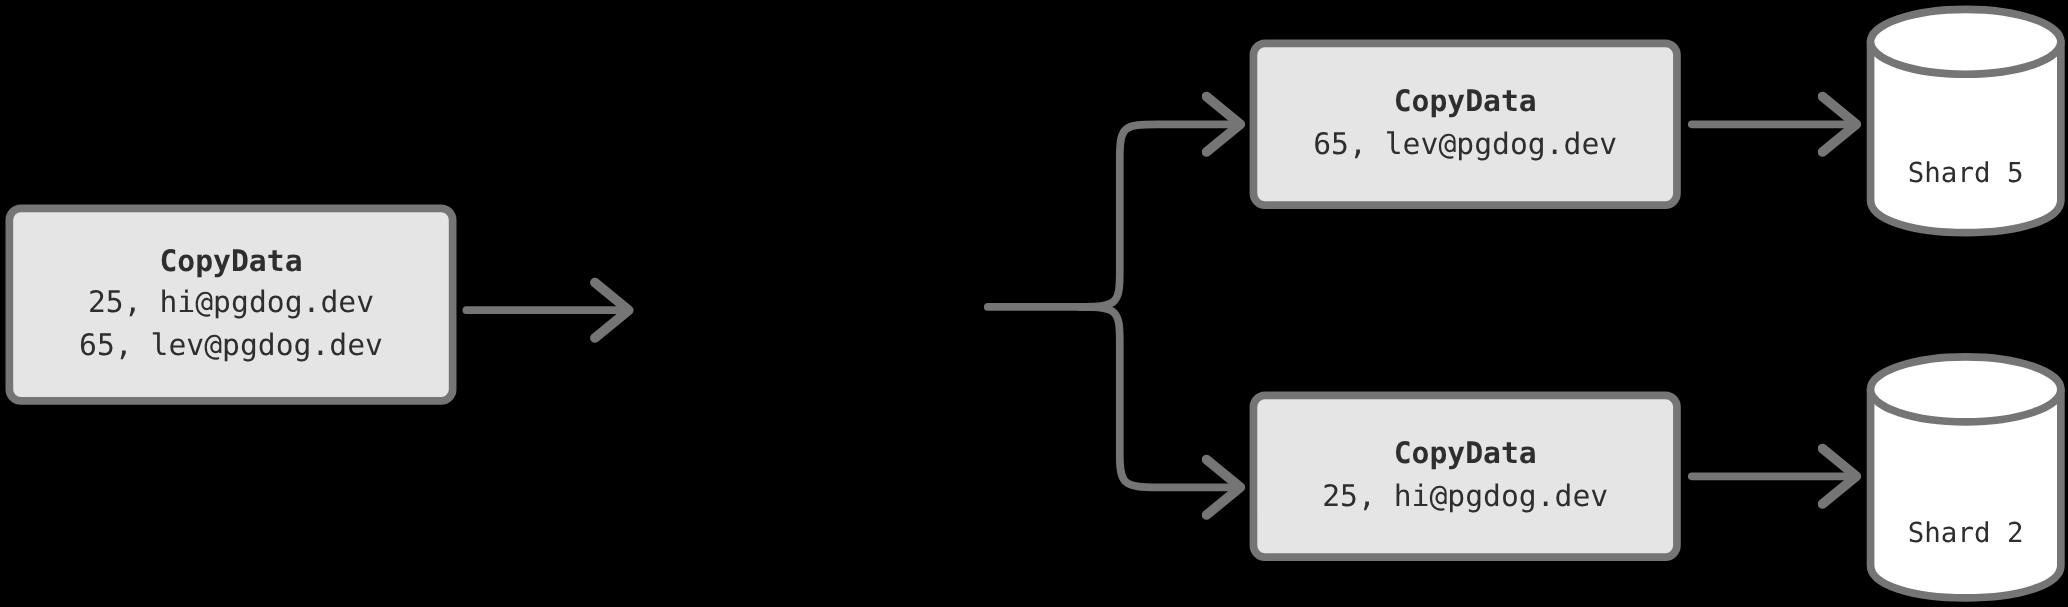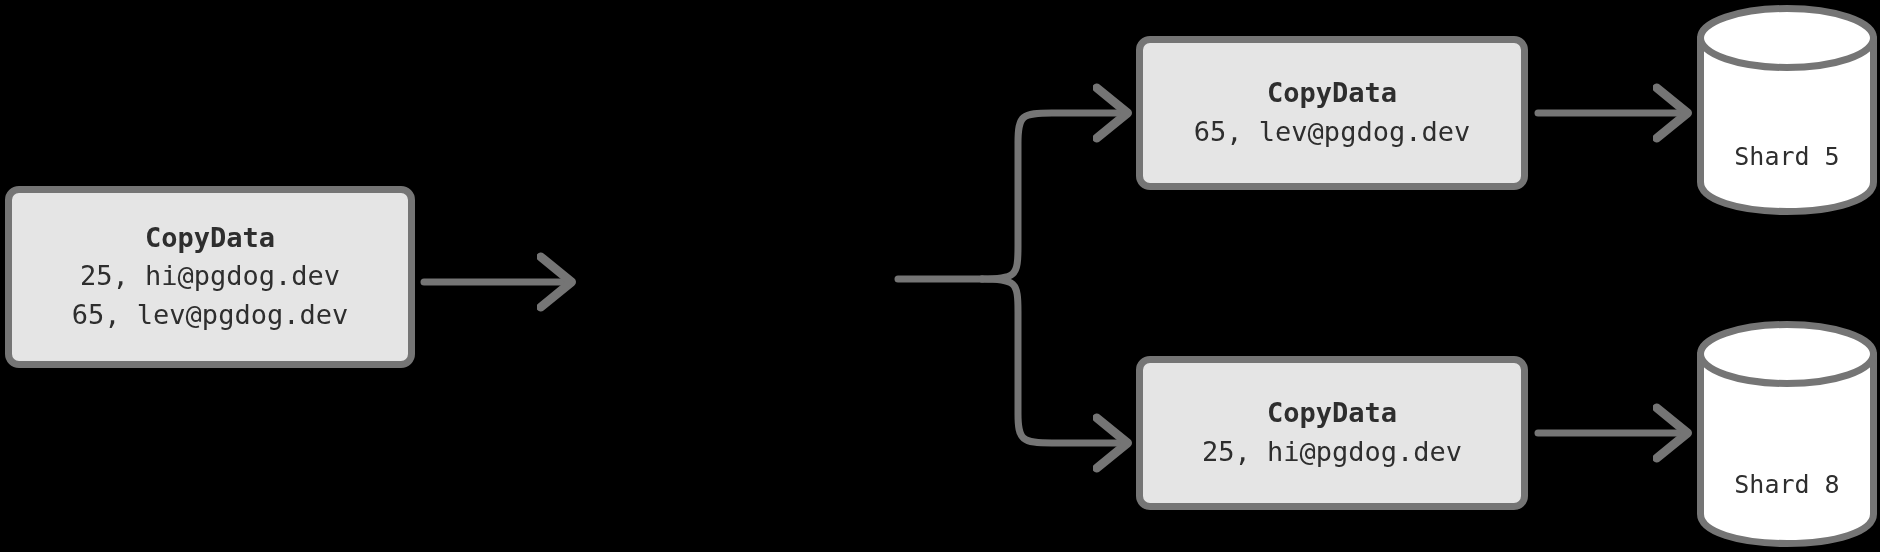--- a/index.html
+++ b/index.html
@@ -145,16 +145,16 @@
       <ellipse cx="93" cy="36" rx="86.5" ry="29.5" fill="#ffffff" stroke="#757575" stroke-width="7"></ellipse>
     </svg>
     <div class="cyl-label">Shard 5</div>
   </div>
 
   <div id="cyl-shard1" class="cyl">
     <svg width="186" height="240" viewBox="0 0 186 240" xmlns="http://www.w3.org/2000/svg">
       <path d="M 6.5 36 L 6.5 196 C 6.5 214 45 225.5 93 225.5 C 141 225.5 179.5 214 179.5 196 L 179.5 36 Z" fill="#ffffff" stroke="#757575" stroke-width="7" stroke-linejoin="round"></path>
       <ellipse cx="93" cy="36" rx="86.5" ry="29.5" fill="#ffffff" stroke="#757575" stroke-width="7"></ellipse>
     </svg>
-    <div class="cyl-label">Shard 8</div>
+    <div class="cyl-label">Shard 2</div>
   </div>
 
 </div>
 
 </body></html>

